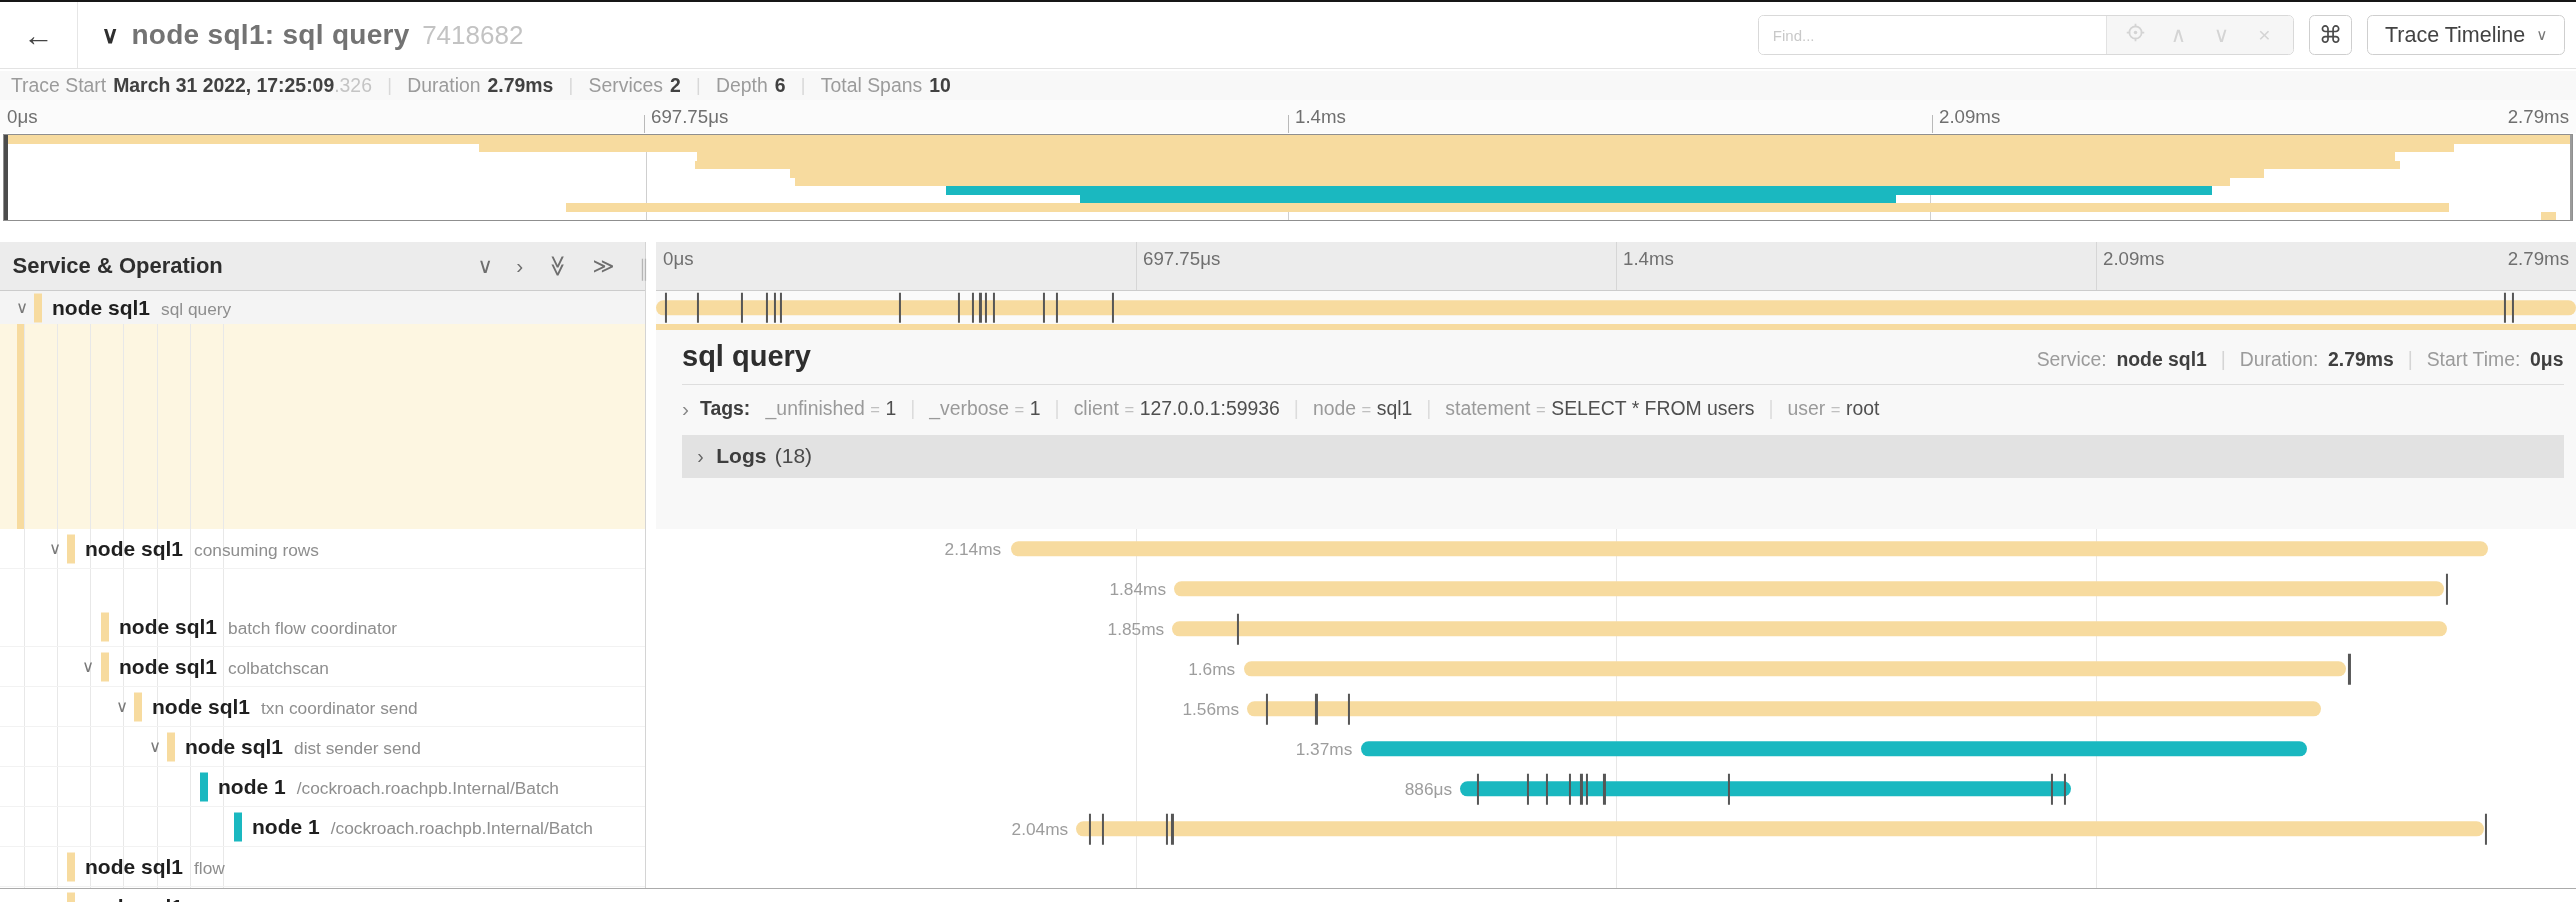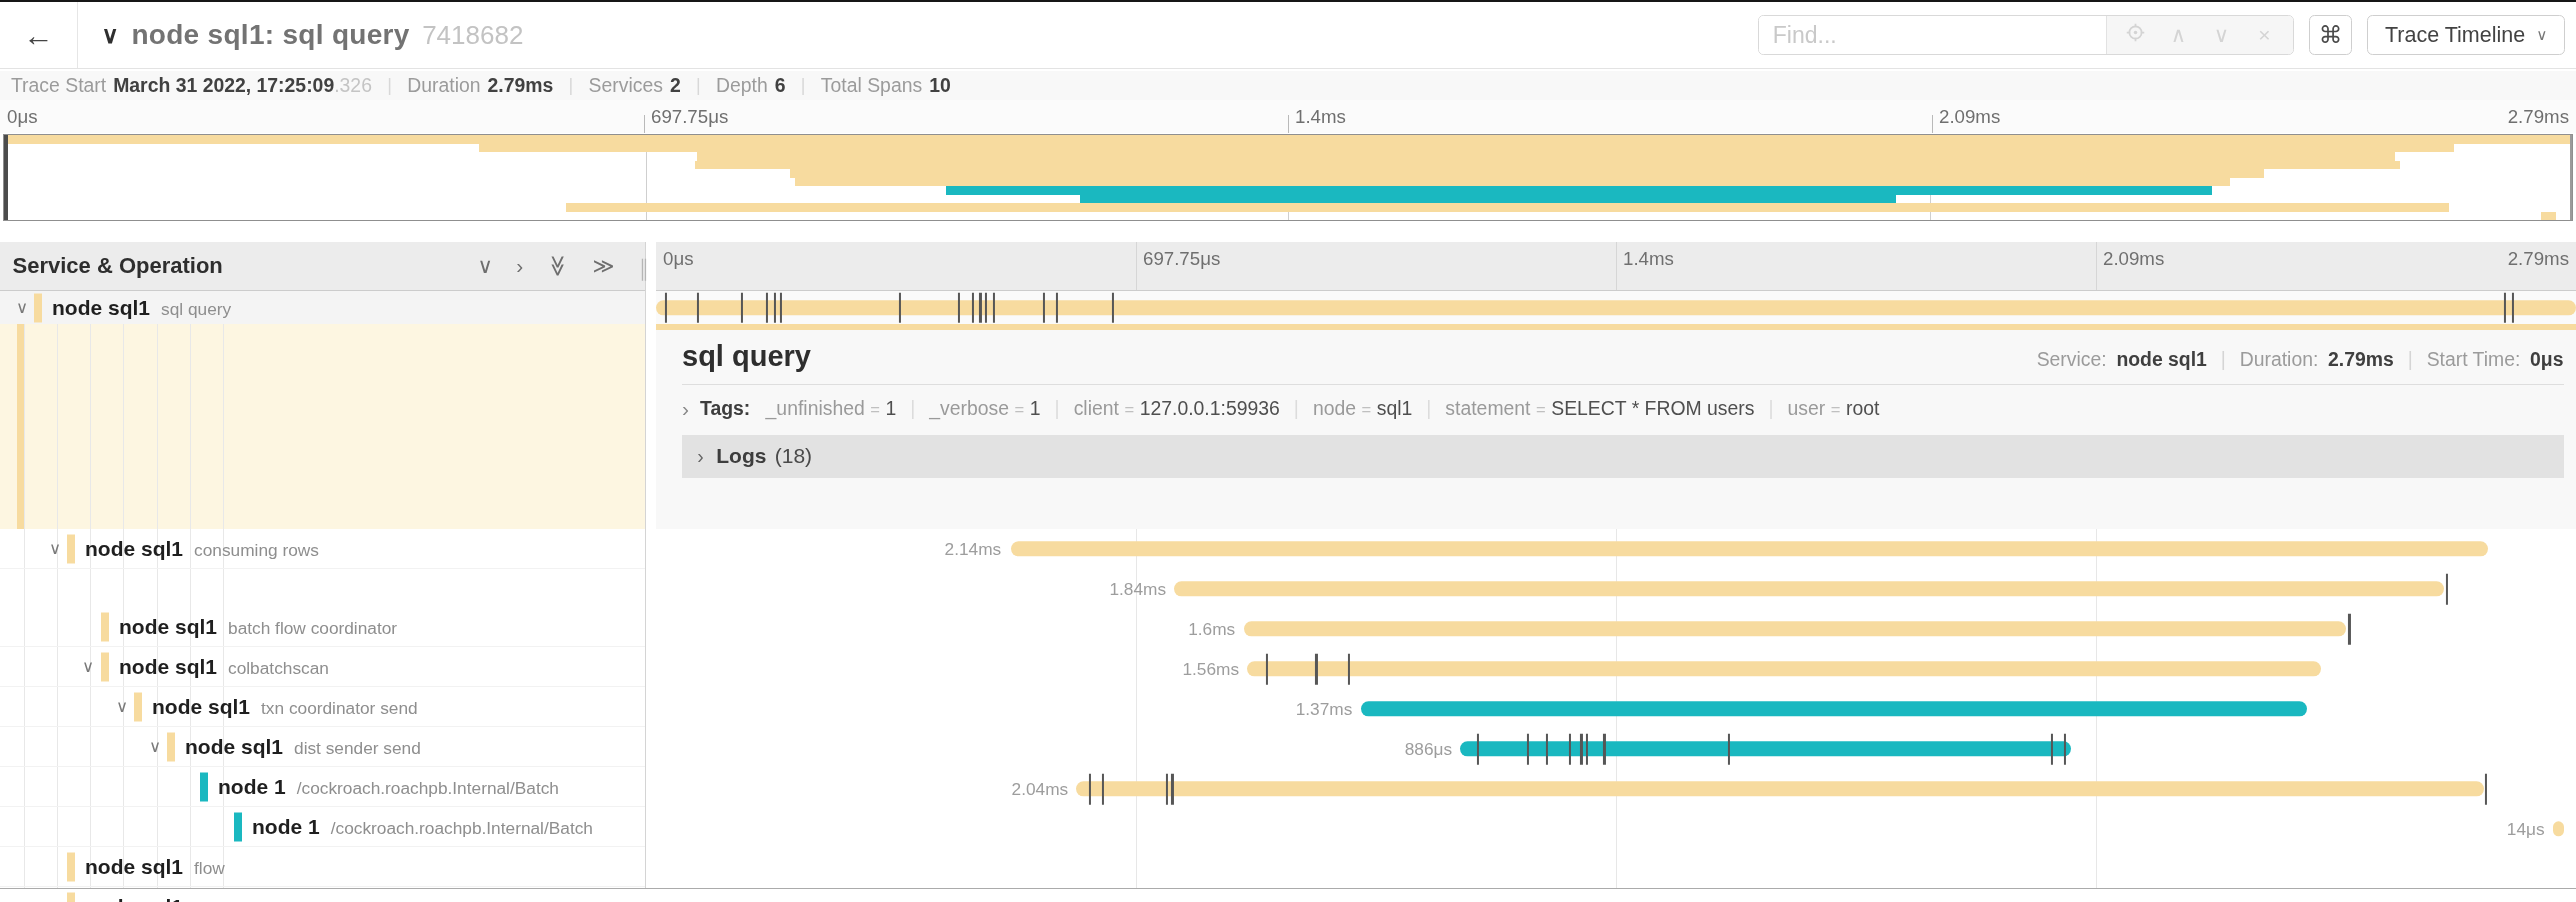--- a/index.html
+++ b/index.html
@@ -12,21 +12,21 @@
   .topbar { position:absolute; left:0; top:0; width:100%; height:67px; background:#fff;
             border-bottom:0.7px solid #e3e3e3; display:flex; align-items:center; }
   .backcell { width:78px; height:100%; border-right:0.7px solid #e6e6e6; display:flex;
               align-items:center; justify-content:center; font-size:30.5px; color:#444; cursor:pointer; }
   .title-chev { font-size:23.6px; color:#2f2f2f; font-weight:bold; margin:0 12.5px 0 23.6px; }
   .page-title { font-size:28px; font-weight:bold; color:#737373; letter-spacing:0.3px; }
   .trace-id { font-size:26px; color:#c3c3c3; margin-left:12.5px; }
   .topbar-right { margin-left:auto; display:flex; align-items:center; gap:15.3px; padding-right:11px; }
   .findgroup { display:flex; height:40px; border:0.7px solid #d9d9d9; border-radius:5.5px; overflow:hidden; }
   .find-input { width:347px; height:100%; border:none; outline:none; padding:0 14px;
-                font-size:23px; color:#444; font-family:"Liberation Sans",sans-serif; }
+                font-size:15px; color:#444; font-family:"Liberation Sans",sans-serif; }
   .find-input::placeholder { color:#c9c9c9; }
   .findbtns { display:flex; align-items:center; background:#f6f6f6; border-left:0.7px solid #e2e2e2; padding:0 7px; }
   .findbtns .fbtn { width:43px; text-align:center; font-size:21px; color:#d4d4d4; cursor:pointer; }
   .sqbtn { height:40px; min-width:43px; border:0.7px solid #cfcfcf; border-radius:5.5px; background:#fff;
            display:flex; align-items:center; justify-content:center; font-size:23.6px; color:#4a4a4a;
            cursor:pointer; padding:0 8.3px; }
   .ttbtn { height:40px; border:0.7px solid #cfcfcf; border-radius:5.5px; background:#fff; display:flex;
            align-items:center; gap:11px; font-size:21.5px; color:#434343; padding:0 16.6px; cursor:pointer; }
   .ttbtn .caret { font-size:15.3px; color:#777; }
 
@@ -385,20 +385,25 @@
           <div class="brow" style="height: 40px;">
             <span class="dur" style="right: 81.5%; margin-right: 10px;">2.14ms</span>
             <span class="bar" style="left: 18.5%; width: 76.9%; background: rgb(247, 219, 159);"></span>
           </div>
           <div class="brow" style="height: 40px;">
             <span class="dur" style="right: 73%; margin-right: 8.3px;">1.84ms</span>
             <span class="bar" style="left: 27%; width: 66.1%; background: rgb(247, 219, 159);"></span>
             <span class="tick" style="left: 93.3%;"></span>
           </div>
           <div class="brow" style="height: 40px;">
+            <span class="dur" style="right: 73.1%; margin-right: 8.3px;">1.85ms</span>
+            <span class="bar" style="left: 26.9%; width: 66.4%; background: rgb(247, 219, 159);"></span>
+            <span class="tick" style="left: 30.3%;"></span>
+          </div>
+          <div class="brow" style="height: 40px;">
             <span class="dur" style="right: 69.4%; margin-right: 8.3px;">1.6ms</span>
             <span class="bar" style="left: 30.6%; width: 57.4%; background: rgb(247, 219, 159);"></span>
             <span class="tick" style="left: 88.2%;"></span>
           </div>
           <div class="brow" style="height: 40px; text-align: center;">
             <span class="dur" style="right: 69.2%; margin-right: 8.3px;">1.56ms</span>
             <span class="bar" style="left: 30.8%; width: 55.9%; background: rgb(247, 219, 159);"></span>
             <span class="tick" style="left: 31.8%;"></span>
             <span class="tick" style="left: 34.4%;"></span>
             <span class="tick" style="left: 36.1%;"></span>
@@ -423,21 +428,17 @@
           </div>
           <div class="brow" style="height: 40px;">
             <span class="dur" style="right: 78.1%; margin-right: 8.3px;">2.04ms</span>
             <span class="bar" style="left: 21.9%; width: 73.3%; background: rgb(247, 219, 159);"></span>
             <span class="tick" style="left: 22.6%;"></span>
             <span class="tick" style="left: 23.3%;"></span>
             <span class="tick" style="left: 26.6%;"></span>
             <span class="tick" style="left: 26.9%;"></span>
             <span class="tick" style="left: 95.3%;"></span>
           </div>
-          <div class="brow" style="height: 40px;">
-            <span class="dur" style="right: 1.2%; margin-right: 8.3px;">14μs</span>
-            <span class="bar" style="left: 98.8%; width: 0.6%; background: rgb(247, 219, 159);"></span>
-          </div>
         </div>
     </div>
   </div>
 </div>
 
 
 </body></html>

